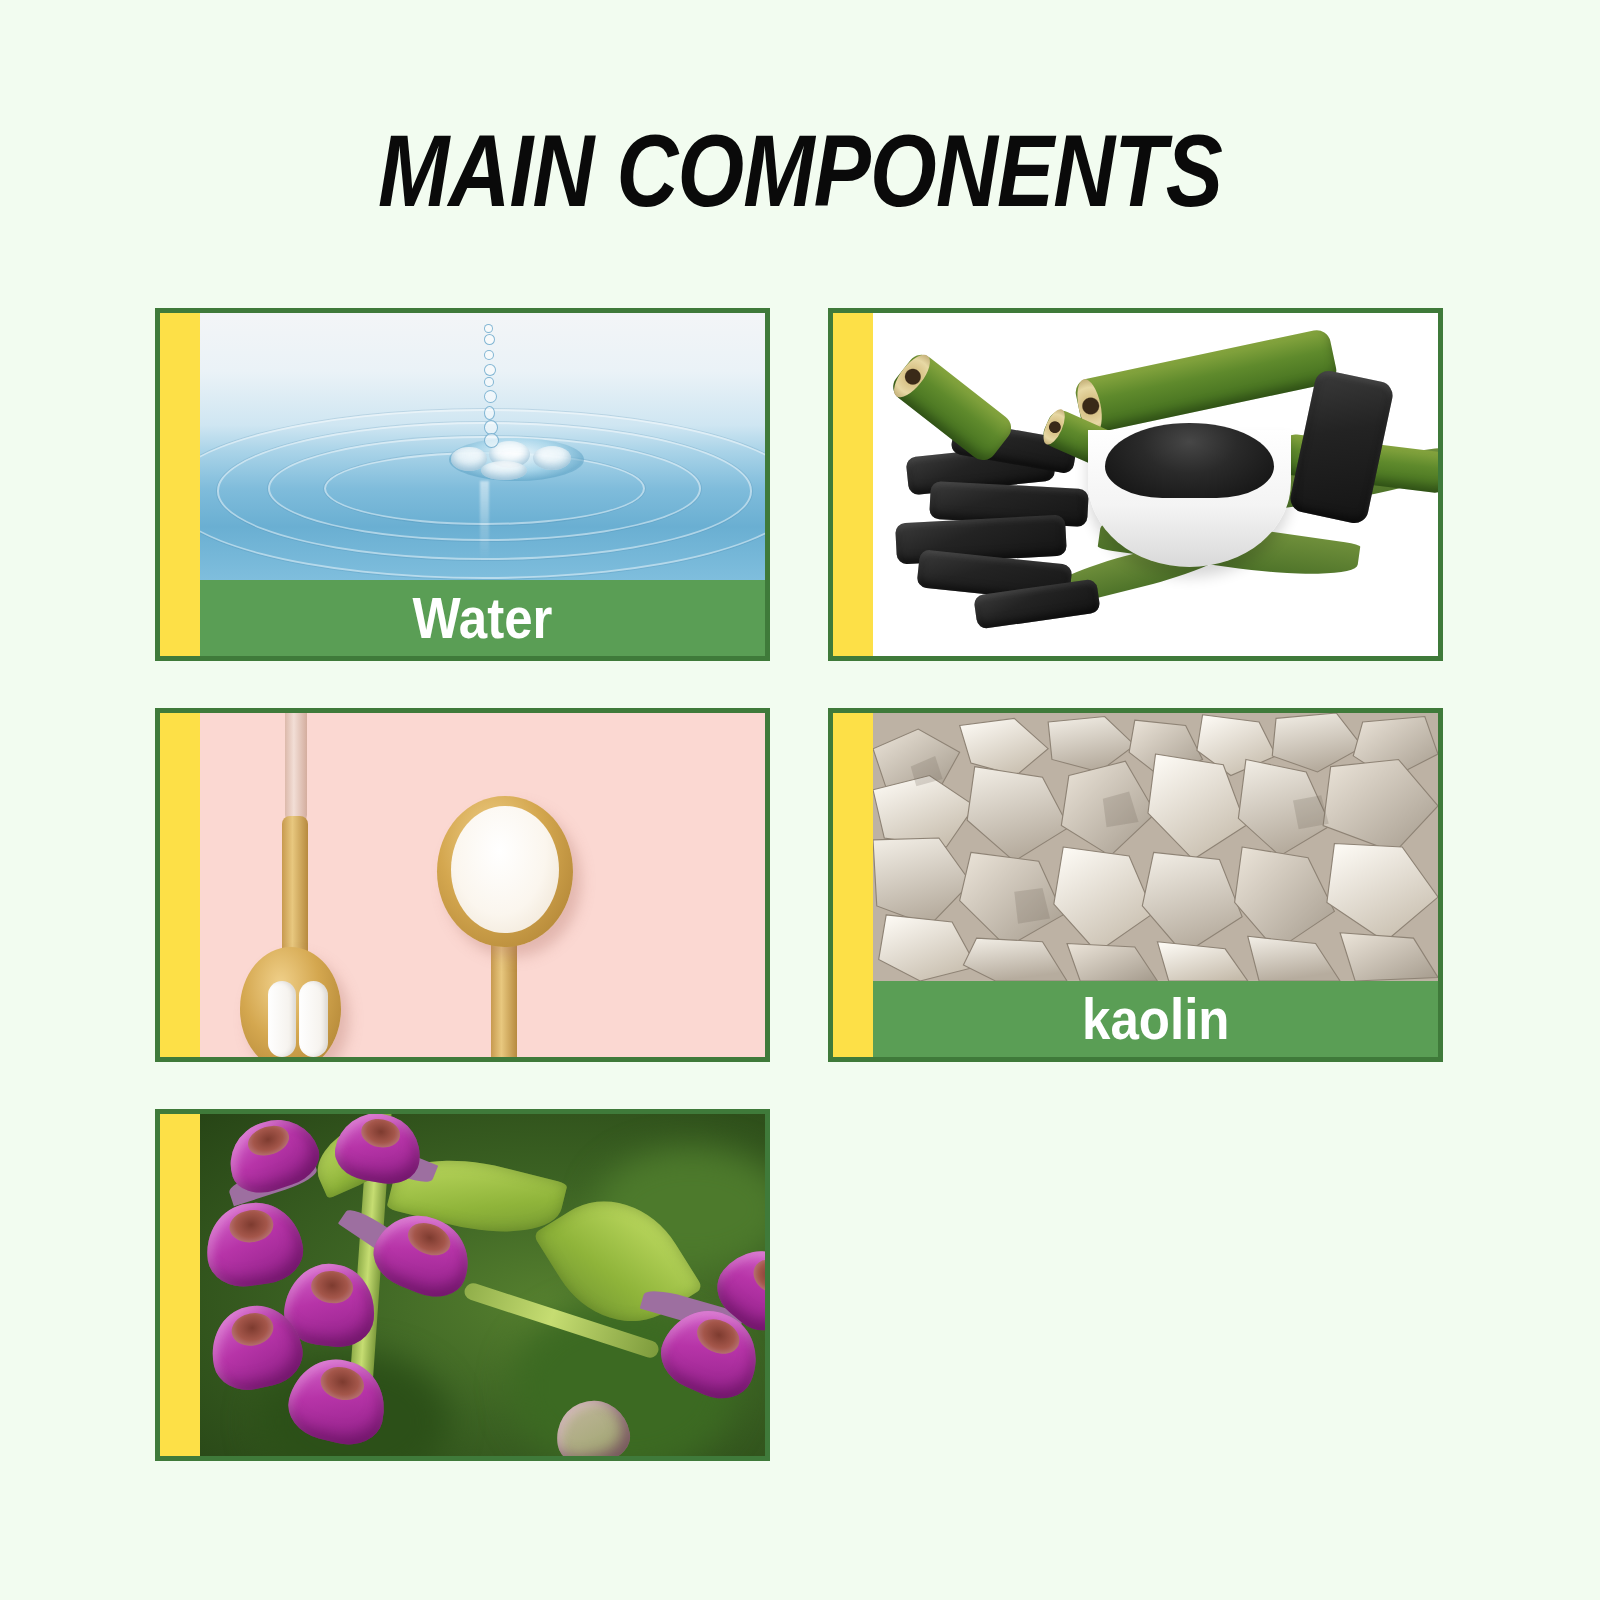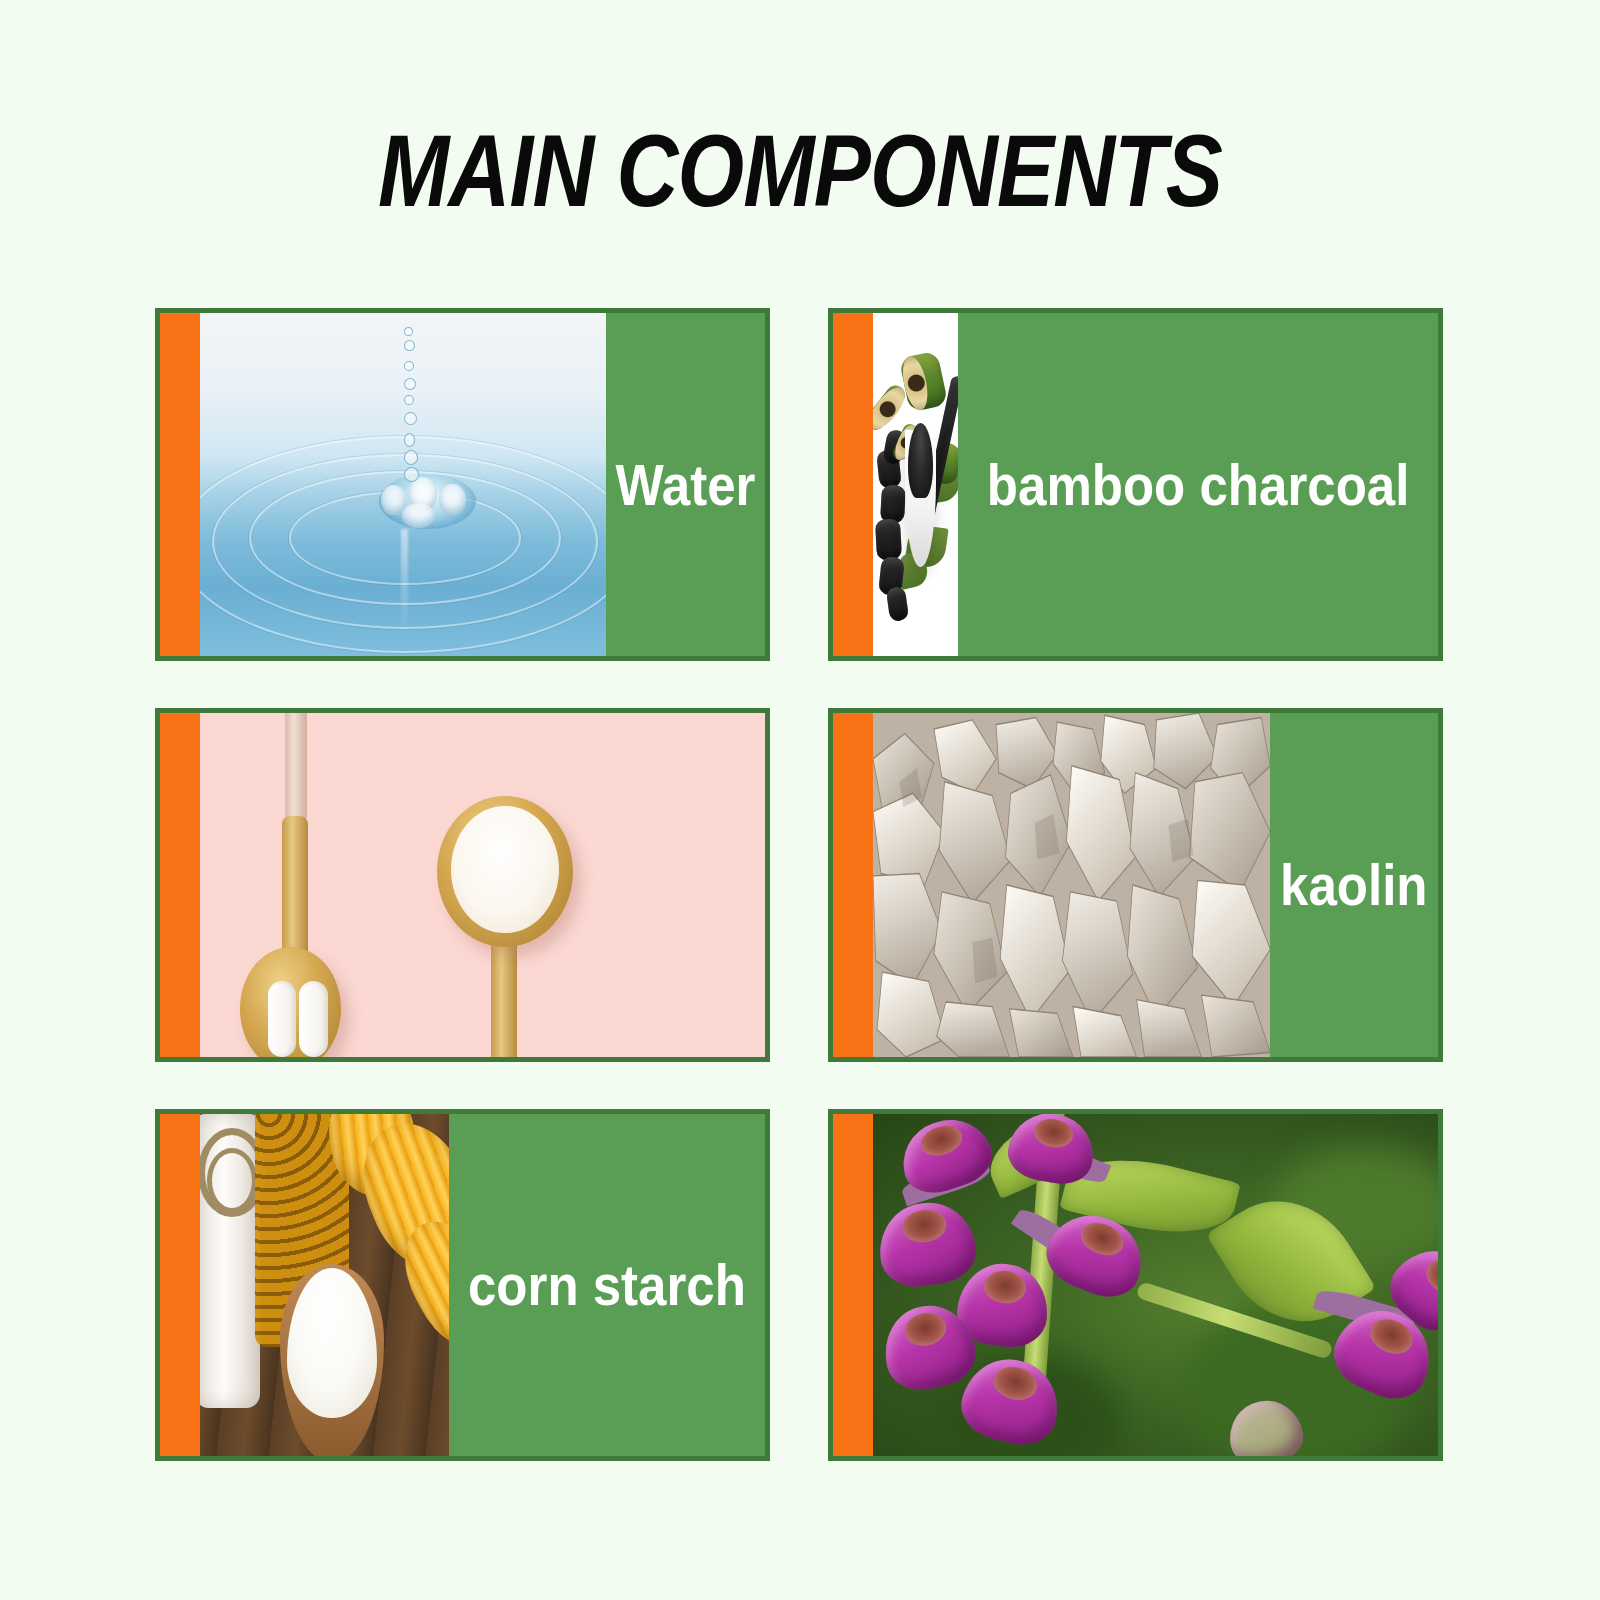--- a/index.html
+++ b/index.html
@@ -34,22 +34,22 @@
     grid-template-rows:353px 354px 352px;
     column-gap:58px;
     row-gap:47px;
   }
 
   .card{
     position:relative;
     border:5px solid #3f7a3a;
     box-sizing:border-box;
     overflow:hidden;
-    background:#f97316;
-    display:flex;flex-direction:row;padding-left:40px;
+    background:#fde047;
+    display:flex;flex-direction:column;padding-left:40px;
   }
   .card-media{
     position:relative;
     flex:1 1 auto;
     overflow:hidden;
   }
   .card-label{
     flex:0 0 76px;
     background:#5a9e55;
     display:flex;align-items:center;justify-content:center;
@@ -227,23 +227,20 @@
             <div class="ring" style="width:16px;"></div>
           </div>
 
           <div class="bam-stalk" style="left:72%;top:38%;width:30%;height:12%;transform:rotate(7deg);"></div>
 
           <div class="charcoal" style="left:76%;top:18%;width:14%;height:42%;border-radius:14px;transform:rotate(12deg);"></div>
 
           <div class="bowl" style="left:38%;top:34%;width:36%;height:40%;"></div>
           <div class="bowl-powder" style="left:41%;top:32%;width:30%;height:22%;"></div>
         </div>
-      </div>
-      <div class="card-label">
-        <span>bamboo charcoal</span>
       </div>
     </div>
 
     <div class="card">
       <div class="card-media">
         <div class="col-scene">
 
           <div class="spoon-handle pale" style="left:15%;top:-2%;width:4%;height:34%;"></div>
           <div class="spoon-handle" style="left:14.6%;top:30%;width:4.6%;height:44%;"></div>
           <div class="spoon-bowl" style="left:7%;top:68%;width:18%;height:36%;"></div>
@@ -310,44 +307,20 @@
               <polygon points="150,200 180,196 188,230 154,236"></polygon>
             </g>
           </svg>
         </div>
       </div>
       <div class="card-label">
         <span>kaolin</span>
       </div>
     </div>
 
-    <div class="card">
-      <div class="card-media">
-        <div class="corn-scene">
-          <div style="position:absolute;inset:0;background:repeating-linear-gradient(96deg,#5a3f26 0px,#6d4c2c 26px,#4a3420 52px);"></div>
-
-          <div class="corn-jar" style="left:-2%;top:0%;width:26%;height:86%;"></div>
-          <div class="corn-twine" style="left:-1%;top:4%;width:22%;height:22%;"></div>
-          <div class="corn-twine" style="left:3%;top:10%;width:16%;height:16%;border-width:5px;"></div>
-
-          <div class="corn-jarkernels" style="left:22%;top:-4%;width:38%;height:72%;"></div>
-
-          <div class="corn-cob" style="left:52%;top:-10%;width:34%;height:34%;transform:rotate(-8deg);"></div>
-
-          <div class="corn-cob" style="left:68%;top:2%;width:40%;height:44%;transform:rotate(-22deg);"></div>
-          <div class="corn-cob" style="left:86%;top:30%;width:32%;height:40%;transform:rotate(-28deg);"></div>
-
-          <div class="wood-bowl" style="left:32%;top:44%;width:42%;height:58%;"></div>
-          <div class="wood-starch" style="left:35%;top:45%;width:36%;height:44%;"></div>
-        </div>
-      </div>
-      <div class="card-label">
-        <span>corn starch</span>
-      </div>
-    </div>
 
     <div class="card">
       <div class="card-media">
         <div class="all-scene">
           <div class="all-blur" style="left:55%;top:55%;width:40%;height:50%;background:#3c6a22;"></div>
           <div class="all-blur" style="left:10%;top:70%;width:34%;height:40%;background:#2c5018;"></div>
           <div class="all-blur" style="left:70%;top:10%;width:34%;height:36%;background:#4d7a2c;"></div>
 
           <div class="stem" style="left:28%;top:-6%;width:4%;height:100%;transform:rotate(4deg);"></div>
           <div class="stem" style="left:46%;top:58%;width:36%;height:5%;transform:rotate(18deg);"></div>

